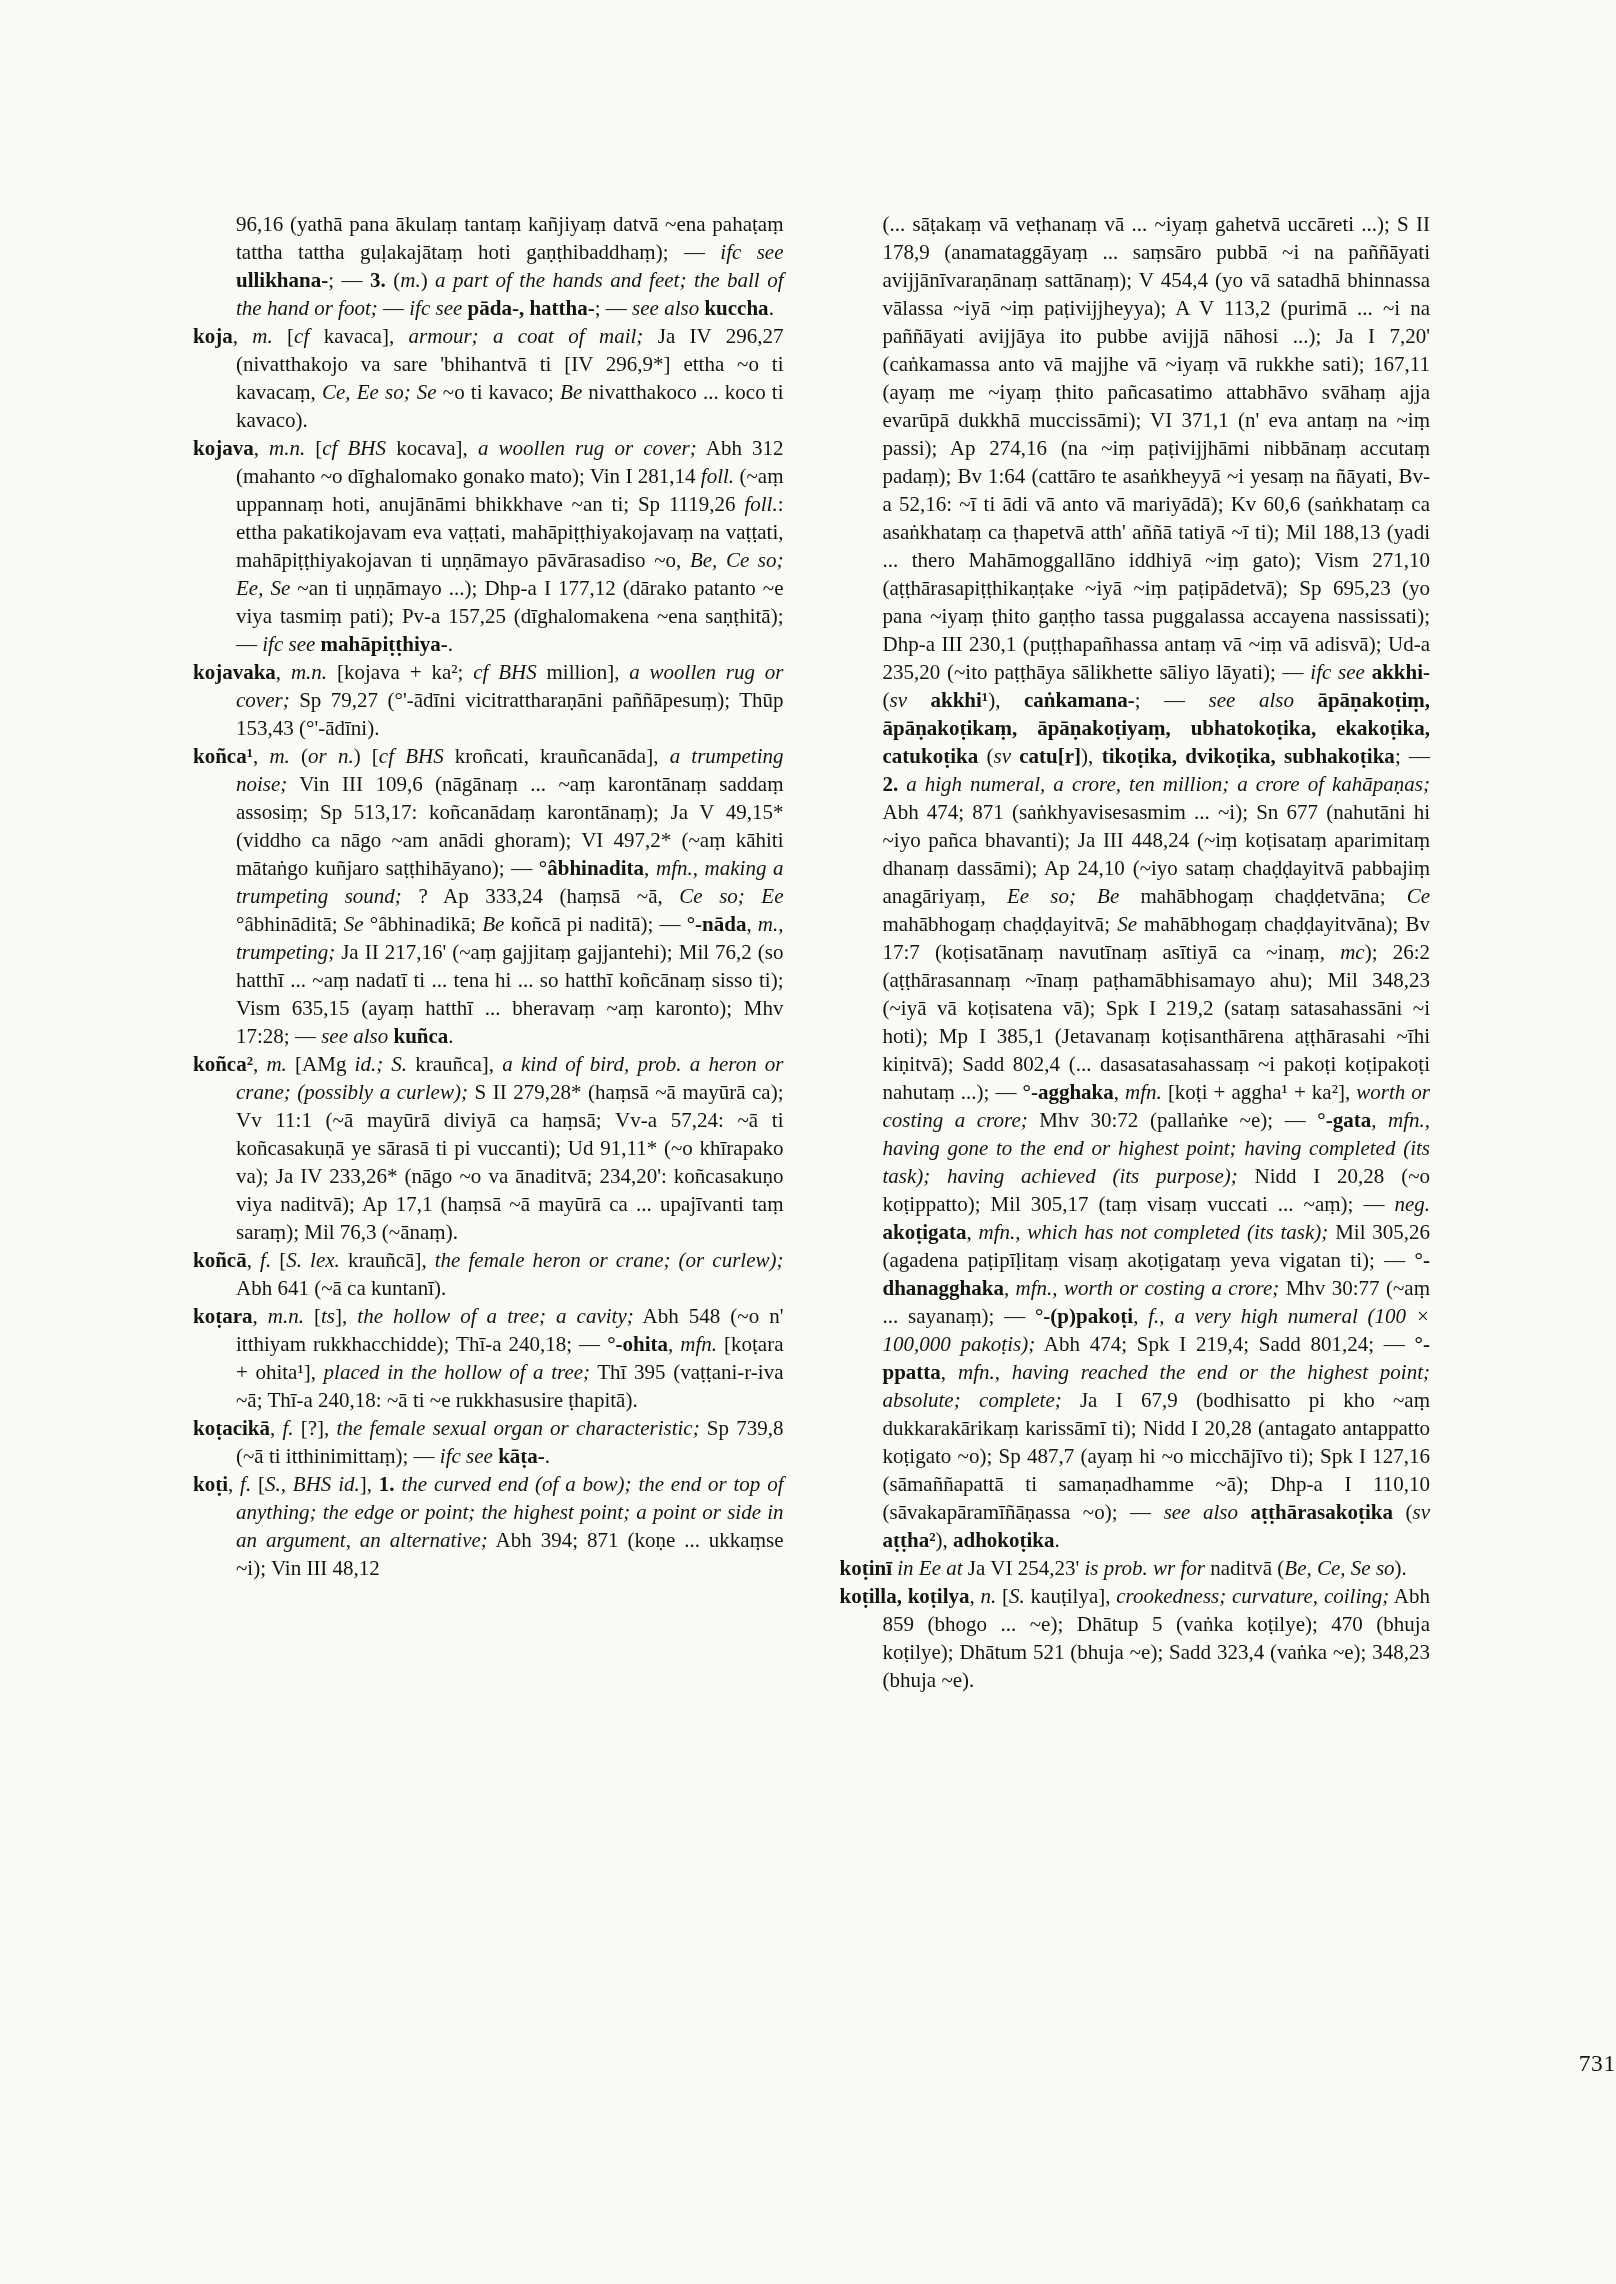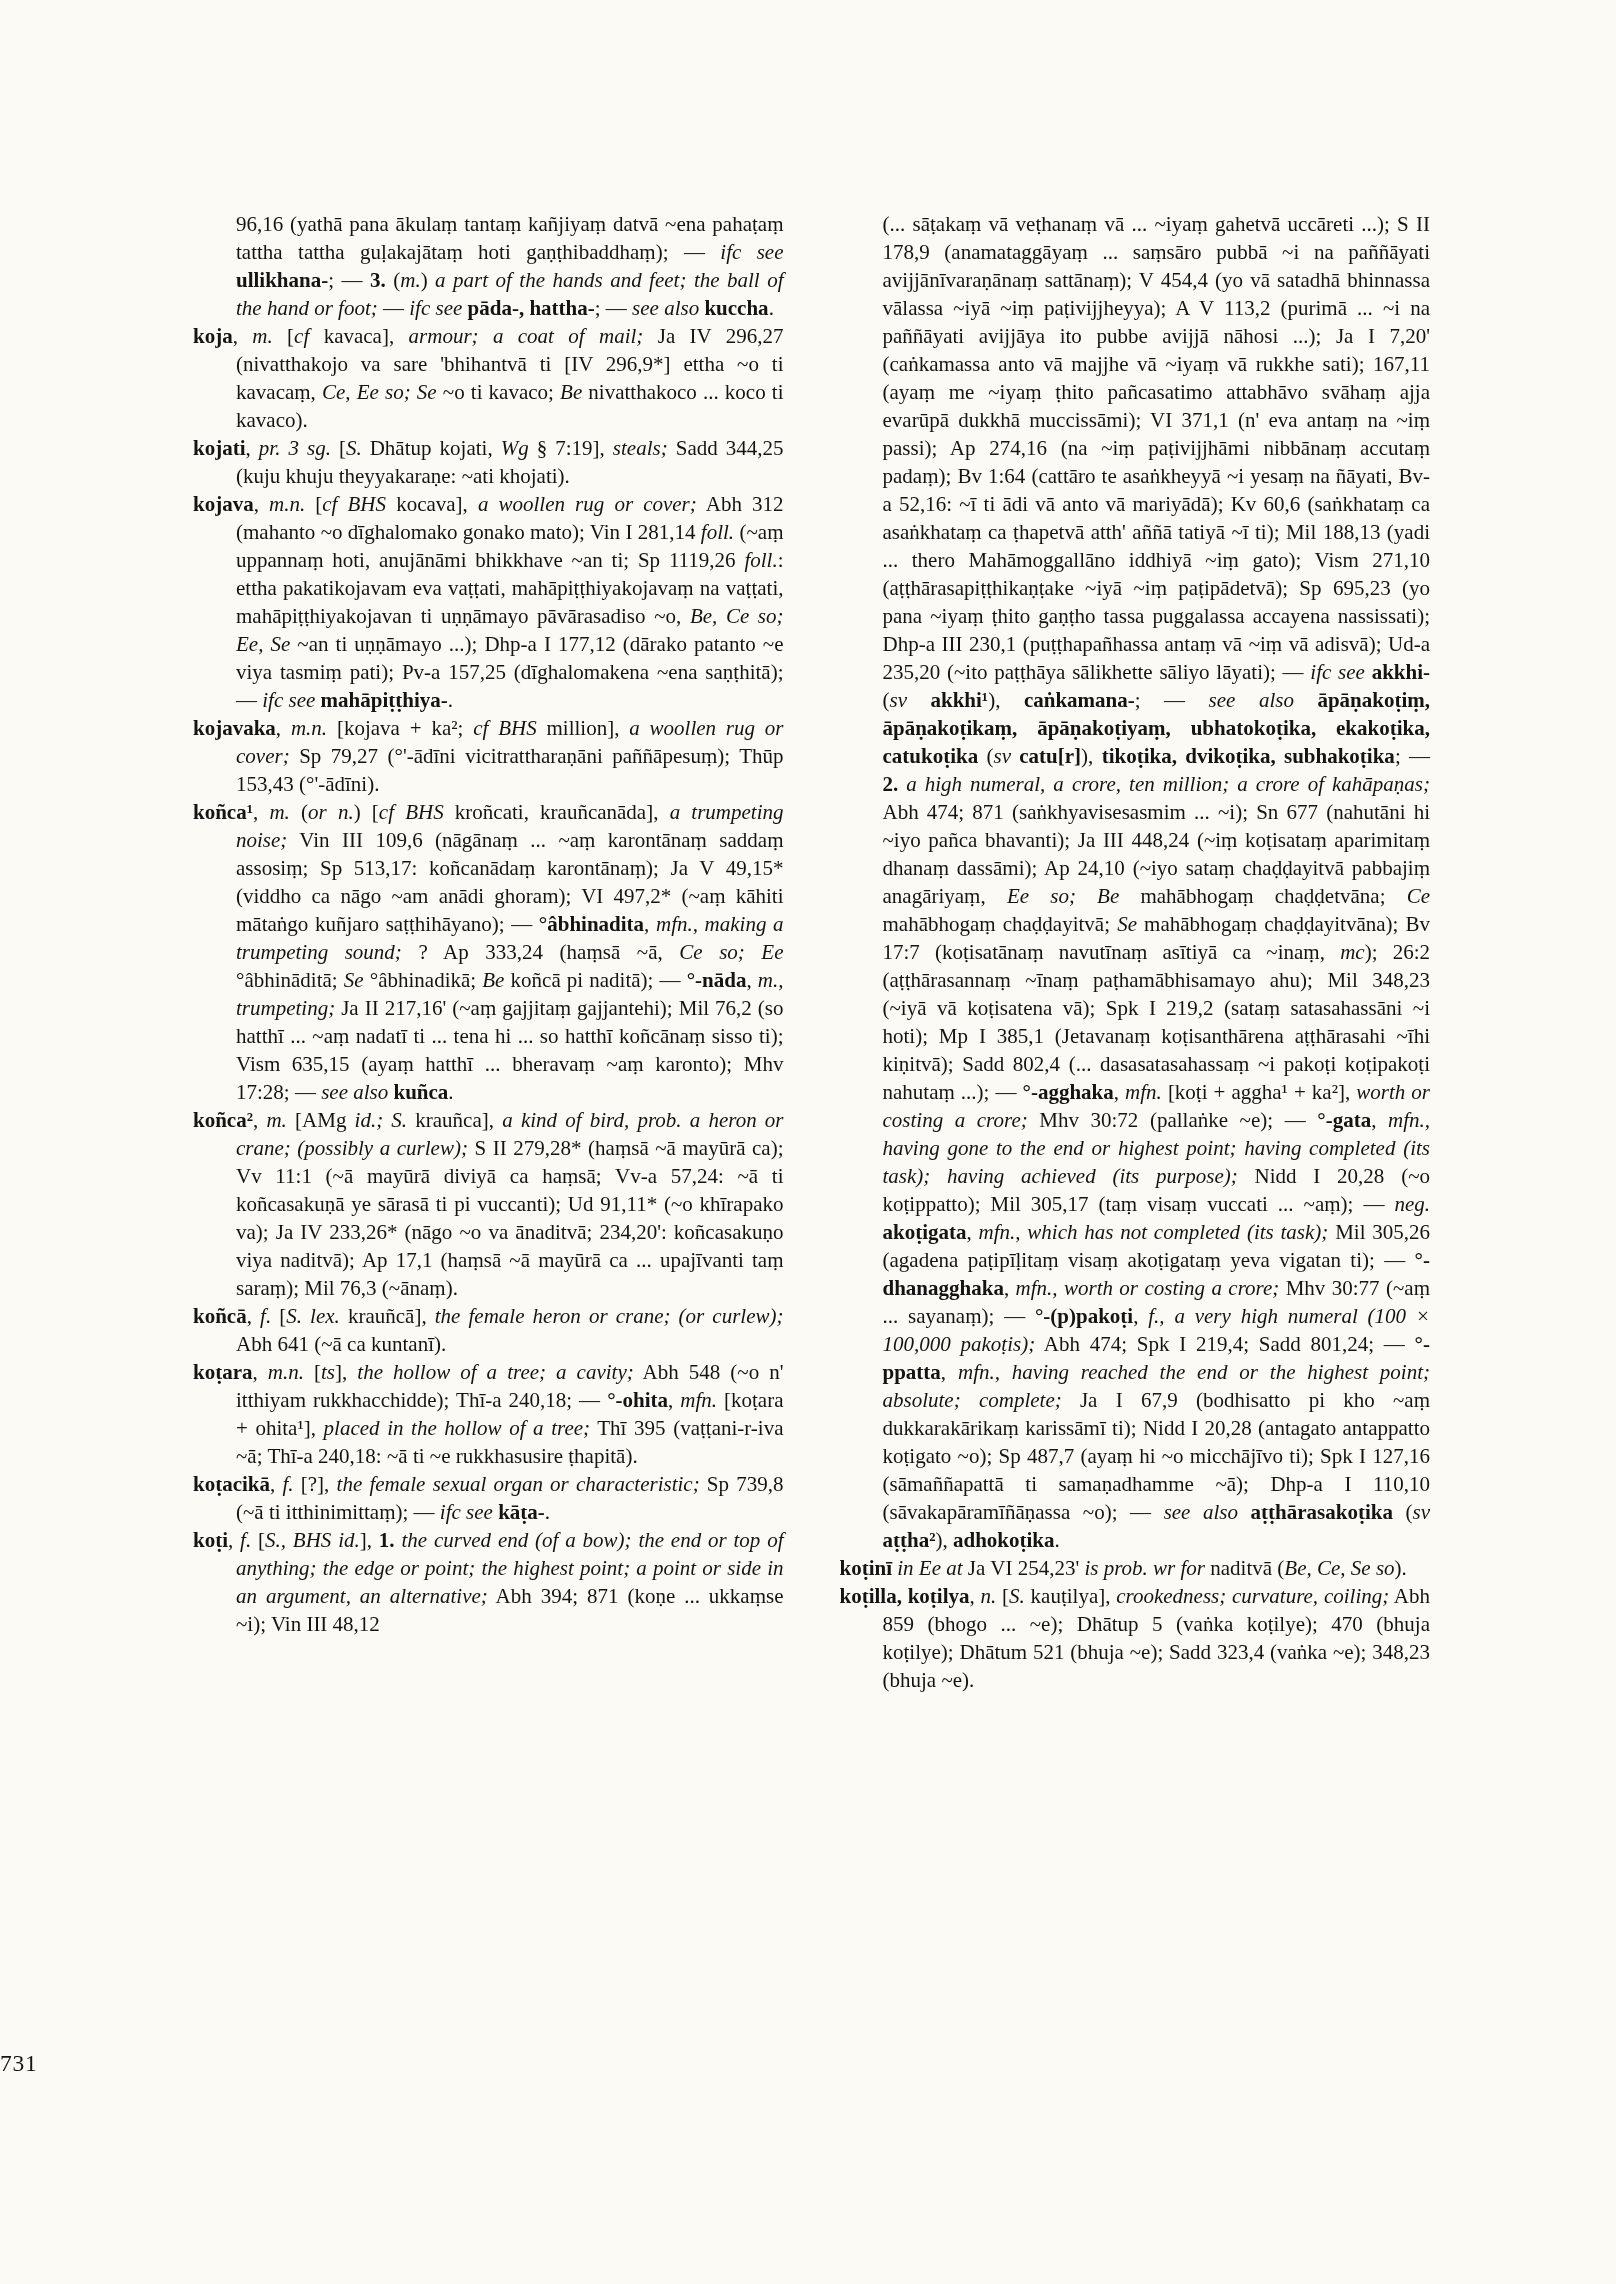--- a/index.html
+++ b/index.html
@@ -40,34 +40,33 @@
   p.entry.cont {
     text-indent: 0;
   }
   .s-b { font-weight: bold; }
   .s-i { font-style: italic; }
   .page-number {
     position: absolute;
     top: 2050px;
     left: 0;
     right: 0;
-    text-align: left;
+    text-align: right;
     font-size: 23.5px;
     letter-spacing: 0.7px;
   }
 </style>
 </head>
 <body>
 
 <div class="page">
   <div class="text-block">
     <div class="col">
         <p class="entry cont"><span>96,16 (yathā pana ākulaṃ tantaṃ kañjiyaṃ datvā ~ena pahaṭaṃ tattha tattha guḷakajātaṃ hoti gaṇṭhibaddhaṃ); — </span><span class="s-i">ifc see</span><span> </span><span class="s-b">ullikhana-</span><span>; — </span><span class="s-b">3.</span><span> (</span><span class="s-i">m.</span><span>) </span><span class="s-i">a part of the hands and feet; the ball of the hand or foot;</span><span> — </span><span class="s-i">ifc see</span><span> </span><span class="s-b">pāda-, hattha-</span><span>; — </span><span class="s-i">see also</span><span> </span><span class="s-b">kuccha</span><span>.</span></p>
         <p class="entry"><span class="s-b">koja</span><span>, </span><span class="s-i">m.</span><span> [</span><span class="s-i">cf</span><span> kavaca], </span><span class="s-i">armour; a coat of mail;</span><span> Ja IV 296,27 (nivatthakojo va sare 'bhihantvā ti [IV 296,9*] ettha ~o ti kavacaṃ, </span><span class="s-i">Ce, Ee so; Se</span><span> ~o ti kavaco; </span><span class="s-i">Be</span><span> nivatthakoco ... koco ti kavaco).</span></p>
-        <p class="entry"><span class="s-b">kojati</span><span>, </span><span class="s-i">pr. 3 sg.</span><span> [</span><span class="s-i">S.</span><span> Dhātup kojati, </span><span class="s-i">Wg</span><span> § 7:19], </span><span class="s-i">steals;</span><span> Sadd 344,25 (kuju khuju theyyakaraṇe: ~ati khojati).</span></p>
         <p class="entry"><span class="s-b">kojava</span><span>, </span><span class="s-i">m.n.</span><span> [</span><span class="s-i">cf BHS</span><span> kocava], </span><span class="s-i">a woollen rug or cover;</span><span> Abh 312 (mahanto ~o dīghalomako gonako mato); Vin I 281,14 </span><span class="s-i">foll.</span><span> (~aṃ uppannaṃ hoti, anujānāmi bhikkhave ~an ti; Sp 1119,26 </span><span class="s-i">foll.</span><span>: ettha pakatikojavam eva vaṭṭati, mahāpiṭṭhiyakojavaṃ na vaṭṭati, mahāpiṭṭhiyakojavan ti uṇṇāmayo pāvārasadiso ~o, </span><span class="s-i">Be, Ce so; Ee, Se</span><span> ~an ti uṇṇāmayo ...); Dhp-a I 177,12 (dārako patanto ~e viya tasmiṃ pati); Pv-a 157,25 (dīghalomakena ~ena saṇṭhitā); — </span><span class="s-i">ifc see</span><span> </span><span class="s-b">mahāpiṭṭhiya-</span><span>.</span></p>
         <p class="entry"><span class="s-b">kojavaka</span><span>, </span><span class="s-i">m.n.</span><span> [kojava + ka²; </span><span class="s-i">cf BHS</span><span> million], </span><span class="s-i">a woollen rug or cover;</span><span> Sp 79,27 (°'-ādīni vicitrattharaṇāni paññāpesuṃ); Thūp 153,43 (°'-ādīni).</span></p>
         <p class="entry"><span class="s-b">koñca¹</span><span>, </span><span class="s-i">m.</span><span> (</span><span class="s-i">or n.</span><span>) [</span><span class="s-i">cf BHS</span><span> kroñcati, krauñcanāda], </span><span class="s-i">a trumpeting noise;</span><span> Vin III 109,6 (nāgānaṃ ... ~aṃ karontānaṃ saddaṃ assosiṃ; Sp 513,17: koñcanādaṃ karontānaṃ); Ja V 49,15* (viddho ca nāgo ~am anādi ghoram); VI 497,2* (~aṃ kāhiti mātaṅgo kuñjaro saṭṭhihāyano); — </span><span class="s-b">°âbhinadita</span><span>, </span><span class="s-i">mfn., making a trumpeting sound;</span><span> ? Ap 333,24 (haṃsā ~ā, </span><span class="s-i">Ce so; Ee</span><span> °âbhināditā; </span><span class="s-i">Se</span><span> °âbhinadikā; </span><span class="s-i">Be</span><span> koñcā pi naditā); — </span><span class="s-b">°-nāda</span><span>, </span><span class="s-i">m., trumpeting;</span><span> Ja II 217,16' (~aṃ gajjitaṃ gajjantehi); Mil 76,2 (so hatthī ... ~aṃ nadatī ti ... tena hi ... so hatthī koñcānaṃ sisso ti); Vism 635,15 (ayaṃ hatthī ... bheravaṃ ~aṃ karonto); Mhv 17:28; — </span><span class="s-i">see also</span><span> </span><span class="s-b">kuñca</span><span>.</span></p>
         <p class="entry"><span class="s-b">koñca²</span><span>, </span><span class="s-i">m.</span><span> [AMg </span><span class="s-i">id.; S.</span><span> krauñca], </span><span class="s-i">a kind of bird, prob. a heron or crane; (possibly a curlew);</span><span> S II 279,28* (haṃsā ~ā mayūrā ca); Vv 11:1 (~ā mayūrā diviyā ca haṃsā; Vv-a 57,24: ~ā ti koñcasakuṇā ye sārasā ti pi vuccanti); Ud 91,11* (~o khīrapako va); Ja IV 233,26* (nāgo ~o va ānaditvā; 234,20': koñcasakuṇo viya naditvā); Ap 17,1 (haṃsā ~ā mayūrā ca ... upajīvanti taṃ saraṃ); Mil 76,3 (~ānaṃ).</span></p>
         <p class="entry"><span class="s-b">koñcā</span><span>, </span><span class="s-i">f.</span><span> [</span><span class="s-i">S. lex.</span><span> krauñcā], </span><span class="s-i">the female heron or crane; (or curlew);</span><span> Abh 641 (~ā ca kuntanī).</span></p>
         <p class="entry"><span class="s-b">koṭara</span><span>, </span><span class="s-i">m.n.</span><span> [</span><span class="s-i">ts</span><span>], </span><span class="s-i">the hollow of a tree; a cavity;</span><span> Abh 548 (~o n' itthiyam rukkhacchidde); Thī-a 240,18; — </span><span class="s-b">°-ohita</span><span>, </span><span class="s-i">mfn.</span><span> [koṭara + ohita¹], </span><span class="s-i">placed in the hollow of a tree;</span><span> Thī 395 (vaṭṭani-r-iva ~ā; Thī-a 240,18: ~ā ti ~e rukkhasusire ṭhapitā).</span></p>
         <p class="entry"><span class="s-b">koṭacikā</span><span>, </span><span class="s-i">f.</span><span> [?], </span><span class="s-i">the female sexual organ or characteristic;</span><span> Sp 739,8 (~ā ti itthinimittaṃ); — </span><span class="s-i">ifc see</span><span> </span><span class="s-b">kāṭa-</span><span>.</span></p>
         <p class="entry"><span class="s-b">koṭi</span><span>, </span><span class="s-i">f.</span><span> [</span><span class="s-i">S., BHS id.</span><span>], </span><span class="s-b">1.</span><span> </span><span class="s-i">the curved end (of a bow); the end or top of anything; the edge or point; the highest point; a point or side in an argument, an alternative;</span><span> Abh 394; 871 (koṇe ... ukkaṃse ~i); Vin III 48,12</span></p>
       </div>
     <div class="col">

